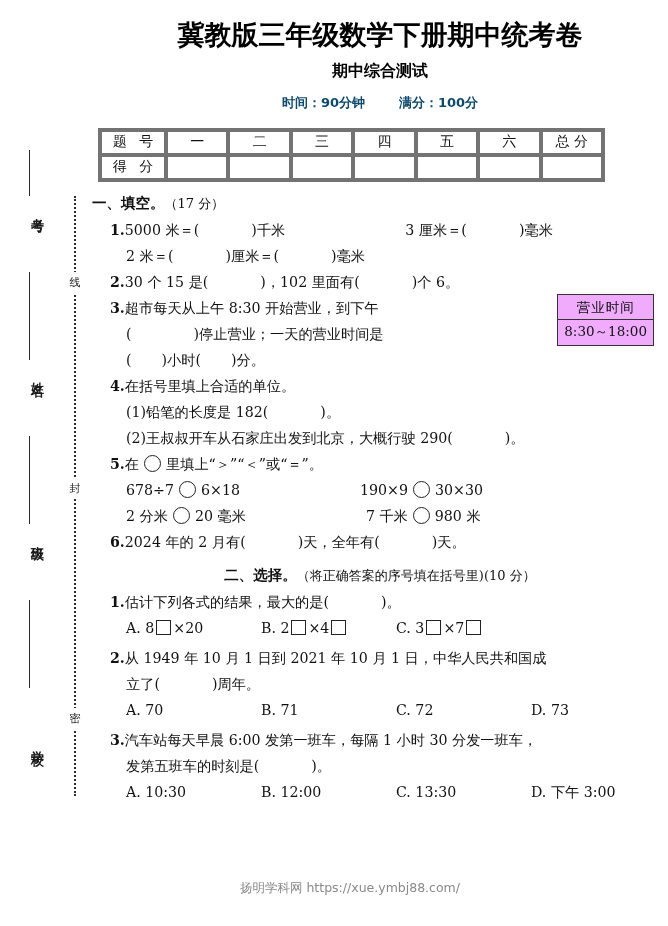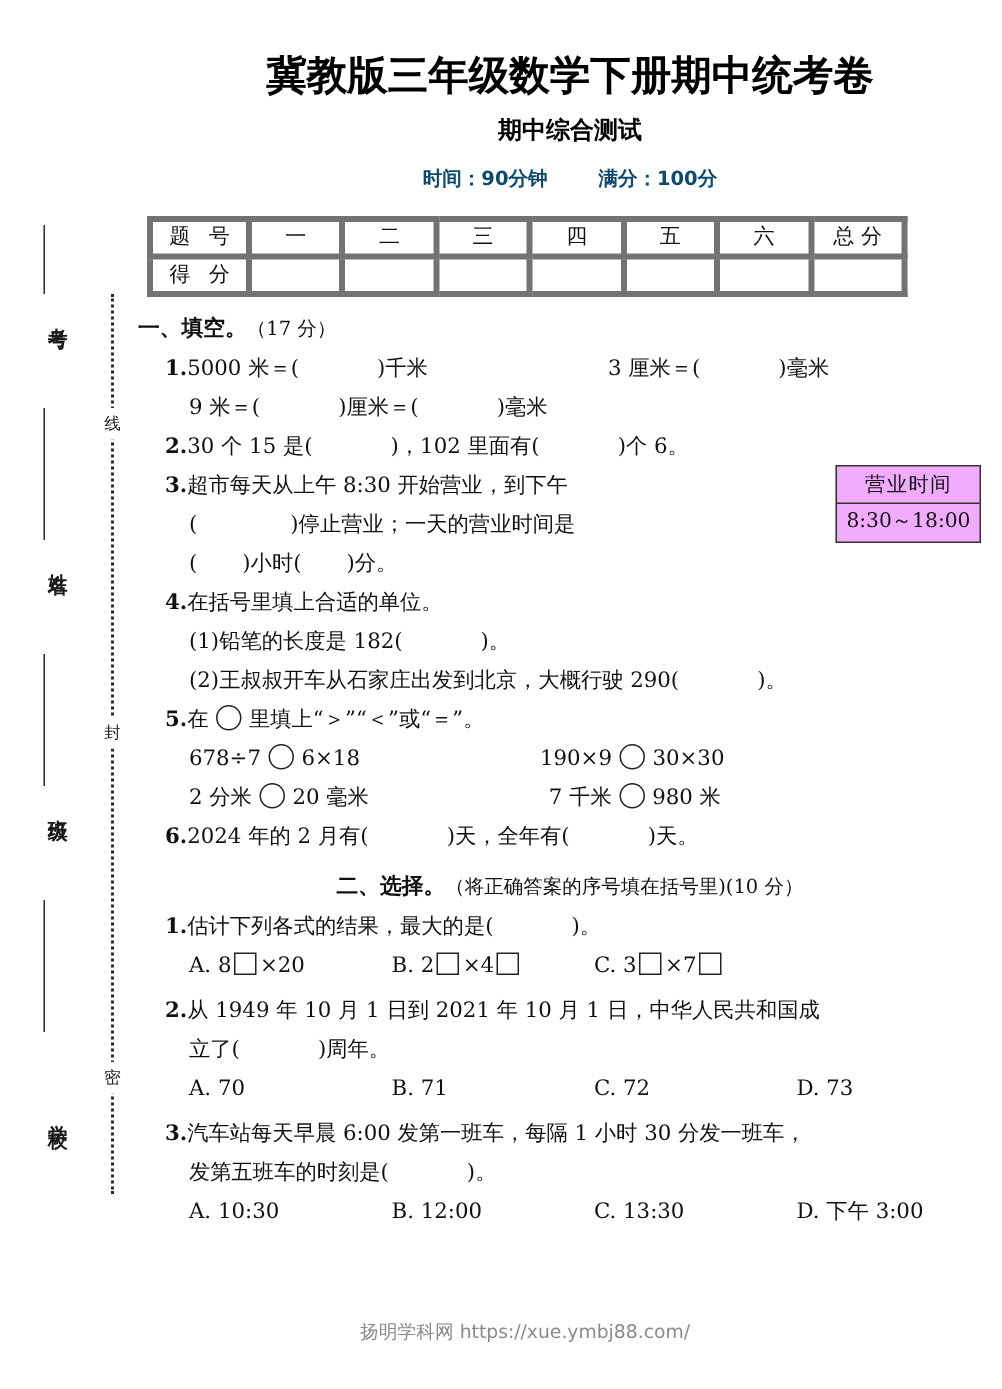--- a/index.html
+++ b/index.html
@@ -61,21 +61,21 @@
     background: #ffffff;
     text-align: center;
     padding: 3px 0;
   }
 
   
   #paper {
     position: absolute;
     left: 92px; top: 0;
     width: 576px; height: 926px;
-    padding-top: 36px;
+    padding-top: 20px;
   }
 
   #title-main {
     font-family: "DejaVu Sans", "Liberation Sans", sans-serif;
     font-weight: bold;
     font-size: 27px;
     text-align: center;
     letter-spacing: 0px;
     color: #000;
     line-height: 1.1;
@@ -254,21 +254,21 @@
     </div>
 
     <div class="sec-head">
       <span>一、填空。</span><span class="pts">（17 分）</span>
     </div>
 
     <div class="q">
       <span class="num">1.</span><span>5000 米＝(</span><span class="blank"></span><span>)千米</span><span class="gap-l"></span><span>3 厘米＝(</span><span class="blank"></span><span>)毫米</span>
     </div>
     <div class="q indent2">
-      <span>9 米＝(</span><span class="blank"></span><span>)厘米＝(</span><span class="blank"></span><span>)毫米</span>
+      <span>2 米＝(</span><span class="blank"></span><span>)厘米＝(</span><span class="blank"></span><span>)毫米</span>
     </div>
 
     <div class="q">
       <span class="num">2.</span><span>30 个 15 是(</span><span class="blank"></span><span>)，102 里面有(</span><span class="blank"></span><span>)个 6。</span>
     </div>
 
     <div class="q">
       <span class="num">3.</span><span>超市每天从上午 8:30 开始营业，到下午</span>
     </div>
     <div class="q indent2">

